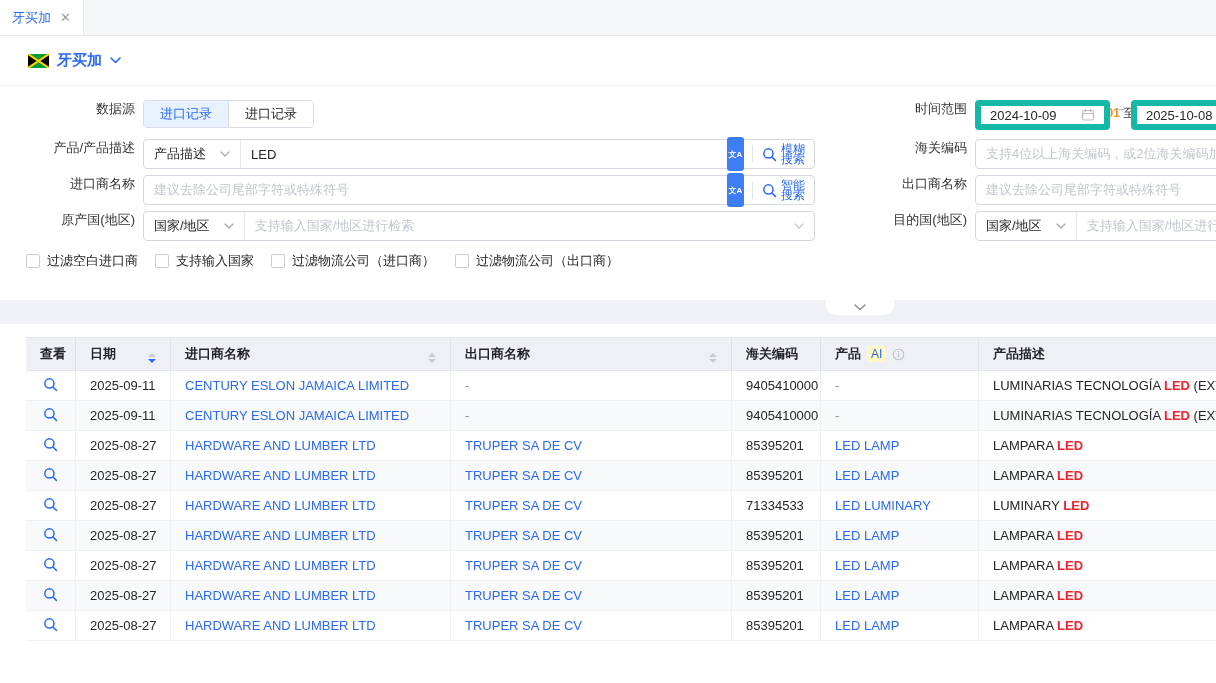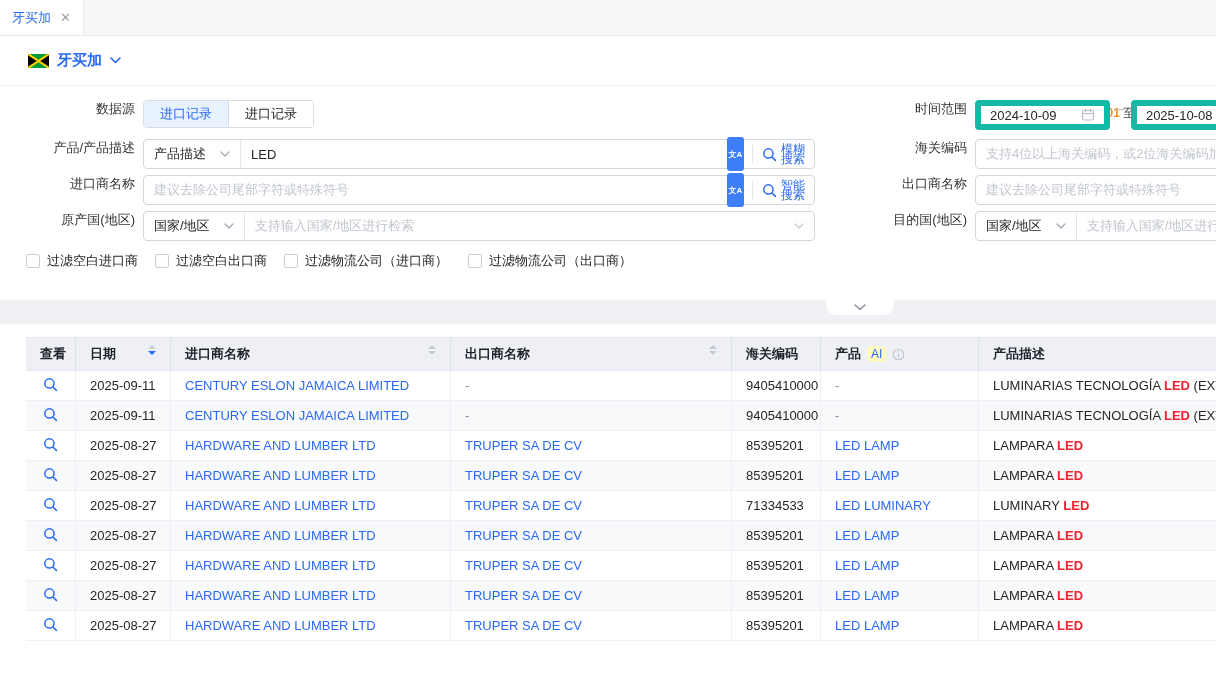--- a/index.html
+++ b/index.html
@@ -74,21 +74,21 @@
   table { border-collapse:separate; border-spacing:0; margin:13px 0 0 26px; table-layout:fixed;
     width:1280px; font-size:13px; }
   thead th { background:#eef0f5; height:34px; font-weight:bold; color:#1f2329; text-align:left;
     padding:0 14px; border-top:1px solid #e3e6ec; border-bottom:1px solid #e3e6ec;
     border-left:1px solid #dde1e8; white-space:nowrap; }
   thead th:first-child { border-left:none; }
   tbody td { height:30px; padding:0 14px; border-bottom:1px solid #eef0f4;
     border-left:1px solid #eef0f4; white-space:nowrap; overflow:hidden; }
   tbody td:first-child { border-left:none; }
   tbody tr:nth-child(even) { background:#f8f9fb; }
-  .th-flex { display:flex; align-items:flex-start; justify-content:space-between; }
+  .th-flex { display:flex; align-items:flex-end; justify-content:space-between; }
   .th-flex2 { display:flex; align-items:center; gap:6px; }
   .c-view { text-align:center; }
   .link { color:#2a6af2; cursor:pointer; }
   .dash { color:#8a9099; }
   .hl { color:#ef232d; font-weight:bold; }
 
   .carets { display:inline-flex; flex-direction:column; align-items:center; cursor:pointer; }
   .cu { width:0; height:0; border-left:4px solid transparent; border-right:4px solid transparent;
     border-bottom:4.5px solid #c5cad3; }
   .cd { width:0; height:0; border-left:4px solid transparent; border-right:4px solid transparent;
@@ -238,21 +238,21 @@
     </div>
   </div>
 
   <div class="checks">
     <label class="chk">
         <span class="box"></span>
         <span>过滤空白进口商</span>
       </label>
     <label class="chk">
         <span class="box"></span>
-        <span>过滤空白出口商</span>
+        <span>支持输入国家</span>
       </label>
     <label class="chk">
         <span class="box"></span>
         <span>过滤物流公司（进口商）</span>
       </label>
     <label class="chk" style="margin-left:3px">
         <span class="box"></span>
         <span>过滤物流公司（出口商）</span>
       </label>
   </div>

